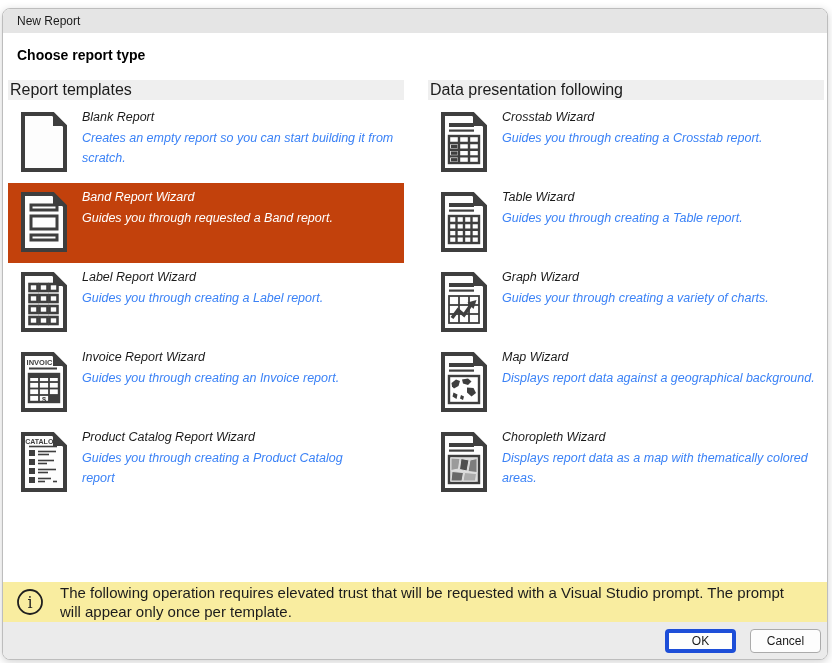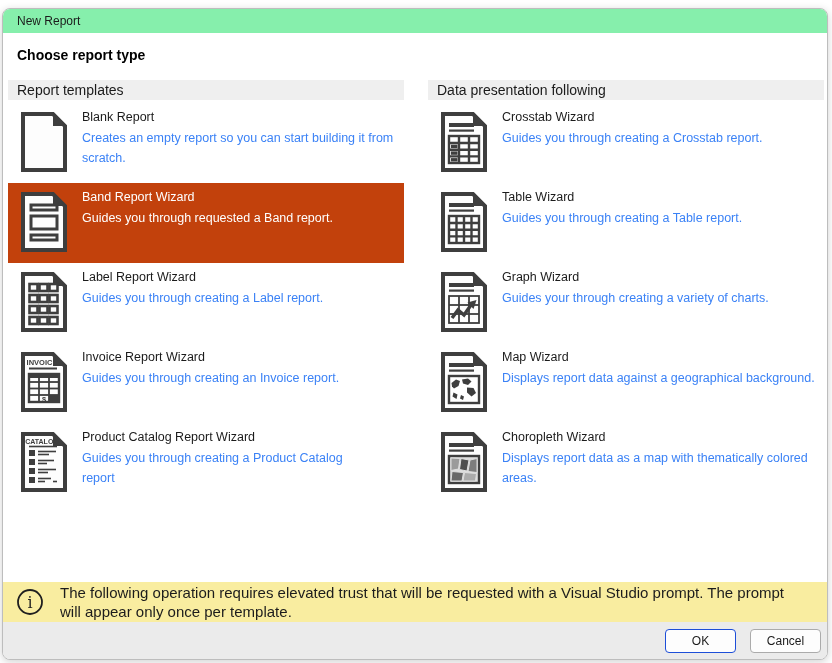--- a/index.html
+++ b/index.html
@@ -1,43 +1,43 @@
 <!DOCTYPE html>
 <html><head>
 <meta charset="utf-8">
 <style>
   html,body{margin:0;padding:0;width:832px;height:663px;background:#ffffff;
     font-family:"Liberation Sans",sans-serif;overflow:hidden;}
   .dialog{position:absolute;left:2px;top:8px;width:824px;height:650px;background:#ffffff;
     border:1px solid #bdbdbd;border-radius:8px;overflow:hidden;box-shadow:0 2px 8px rgba(0,0,0,.18);}
-  .titlebar{position:absolute;left:0;top:0;right:0;height:24px;background:#86efac;
+  .titlebar{position:absolute;left:0;top:0;right:0;height:24px;background:#e5e5e5;
     display:flex;align-items:center;padding-left:14px;font-size:12px;color:#1b1b1b;}
   .heading{position:absolute;left:14px;top:38px;font-size:14px;font-weight:bold;color:#000;}
   .columns{position:absolute;left:5px;top:71px;display:flex;gap:24px;}
   .col{width:396px;}
-  .col-header{height:20px;line-height:20px;background:#efefef;padding-left:9px;
-    font-size:14px;color:#1b1b1b;}
+  .col-header{height:20px;line-height:20px;background:#efefef;padding-left:2px;
+    font-size:16px;color:#1b1b1b;}
   .items{padding-top:3px;}
   .item{height:80px;display:flex;cursor:default;}
   .item.selected{background:#c2410c;}
   .icon-box{width:48px;height:62px;margin:8px 0 0 12px;flex:none;}
-  .item-text{margin-left:14px;padding-top:7px;}
+  .item-text{margin-left:14px;padding-top:7px;font-style:italic;}
   .item-title{font-size:12.5px;color:#1b1b1b;margin-bottom:5px;}
   .item-desc{font-size:12.5px;color:#3b82f6;line-height:19.5px;width:318px;}
   .item.selected .item-title,.item.selected .item-desc{color:#ffffff;}
   .item-catalog .item-desc{width:292px;}
   .notice{position:absolute;left:0;right:0;top:573px;height:40px;background:#f9eda0;
     display:flex;align-items:center;padding-left:13px;box-sizing:border-box;}
   .info-icon{width:28px;height:28px;flex:none;}
   .notice-text{margin-left:16px;width:740px;font-size:15px;line-height:19.5px;color:#1c1c1c;}
   .footer{position:absolute;left:0;right:0;top:613px;bottom:0;background:#ebebeb;
     display:flex;justify-content:flex-end;align-items:center;gap:14px;padding-right:6px;}
   .btn{width:71px;height:24px;font-family:"Liberation Sans",sans-serif;font-size:12px;
     color:#1b1b1b;background:#fdfdfd;border-radius:4px;padding:0;}
-  .btn.ok{border:1px solid #1d4ed8;}
+  .btn.ok{border:4px solid #1d4ed8;}
   .btn.cancel{border:1px solid #ababab;}
   svg{display:block;}
 </style>
 </head>
 <body>
 
 <div class="dialog">
 
   <div class="titlebar">
     <span>New Report</span>

